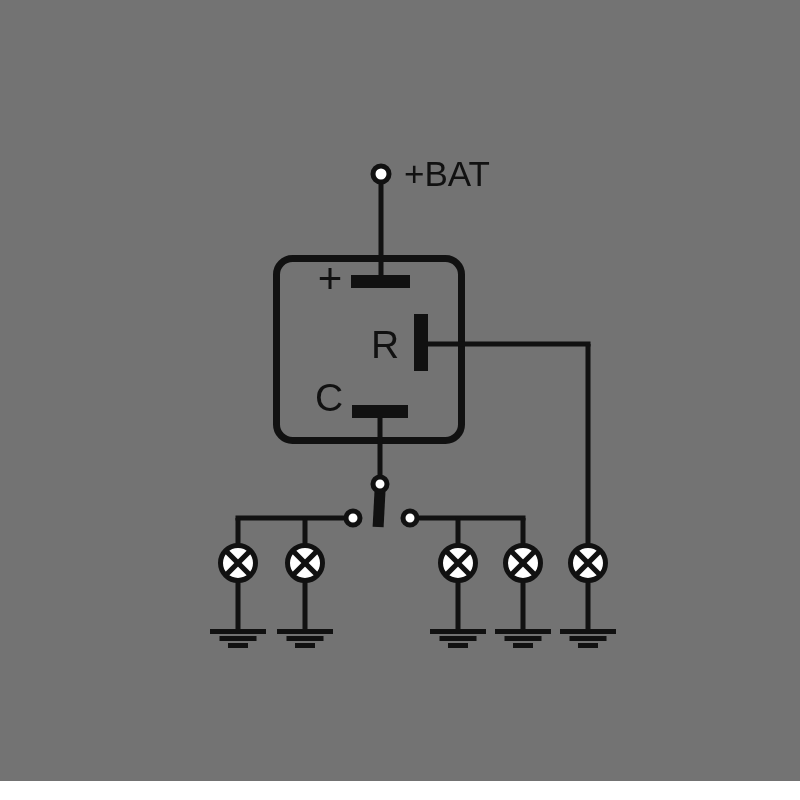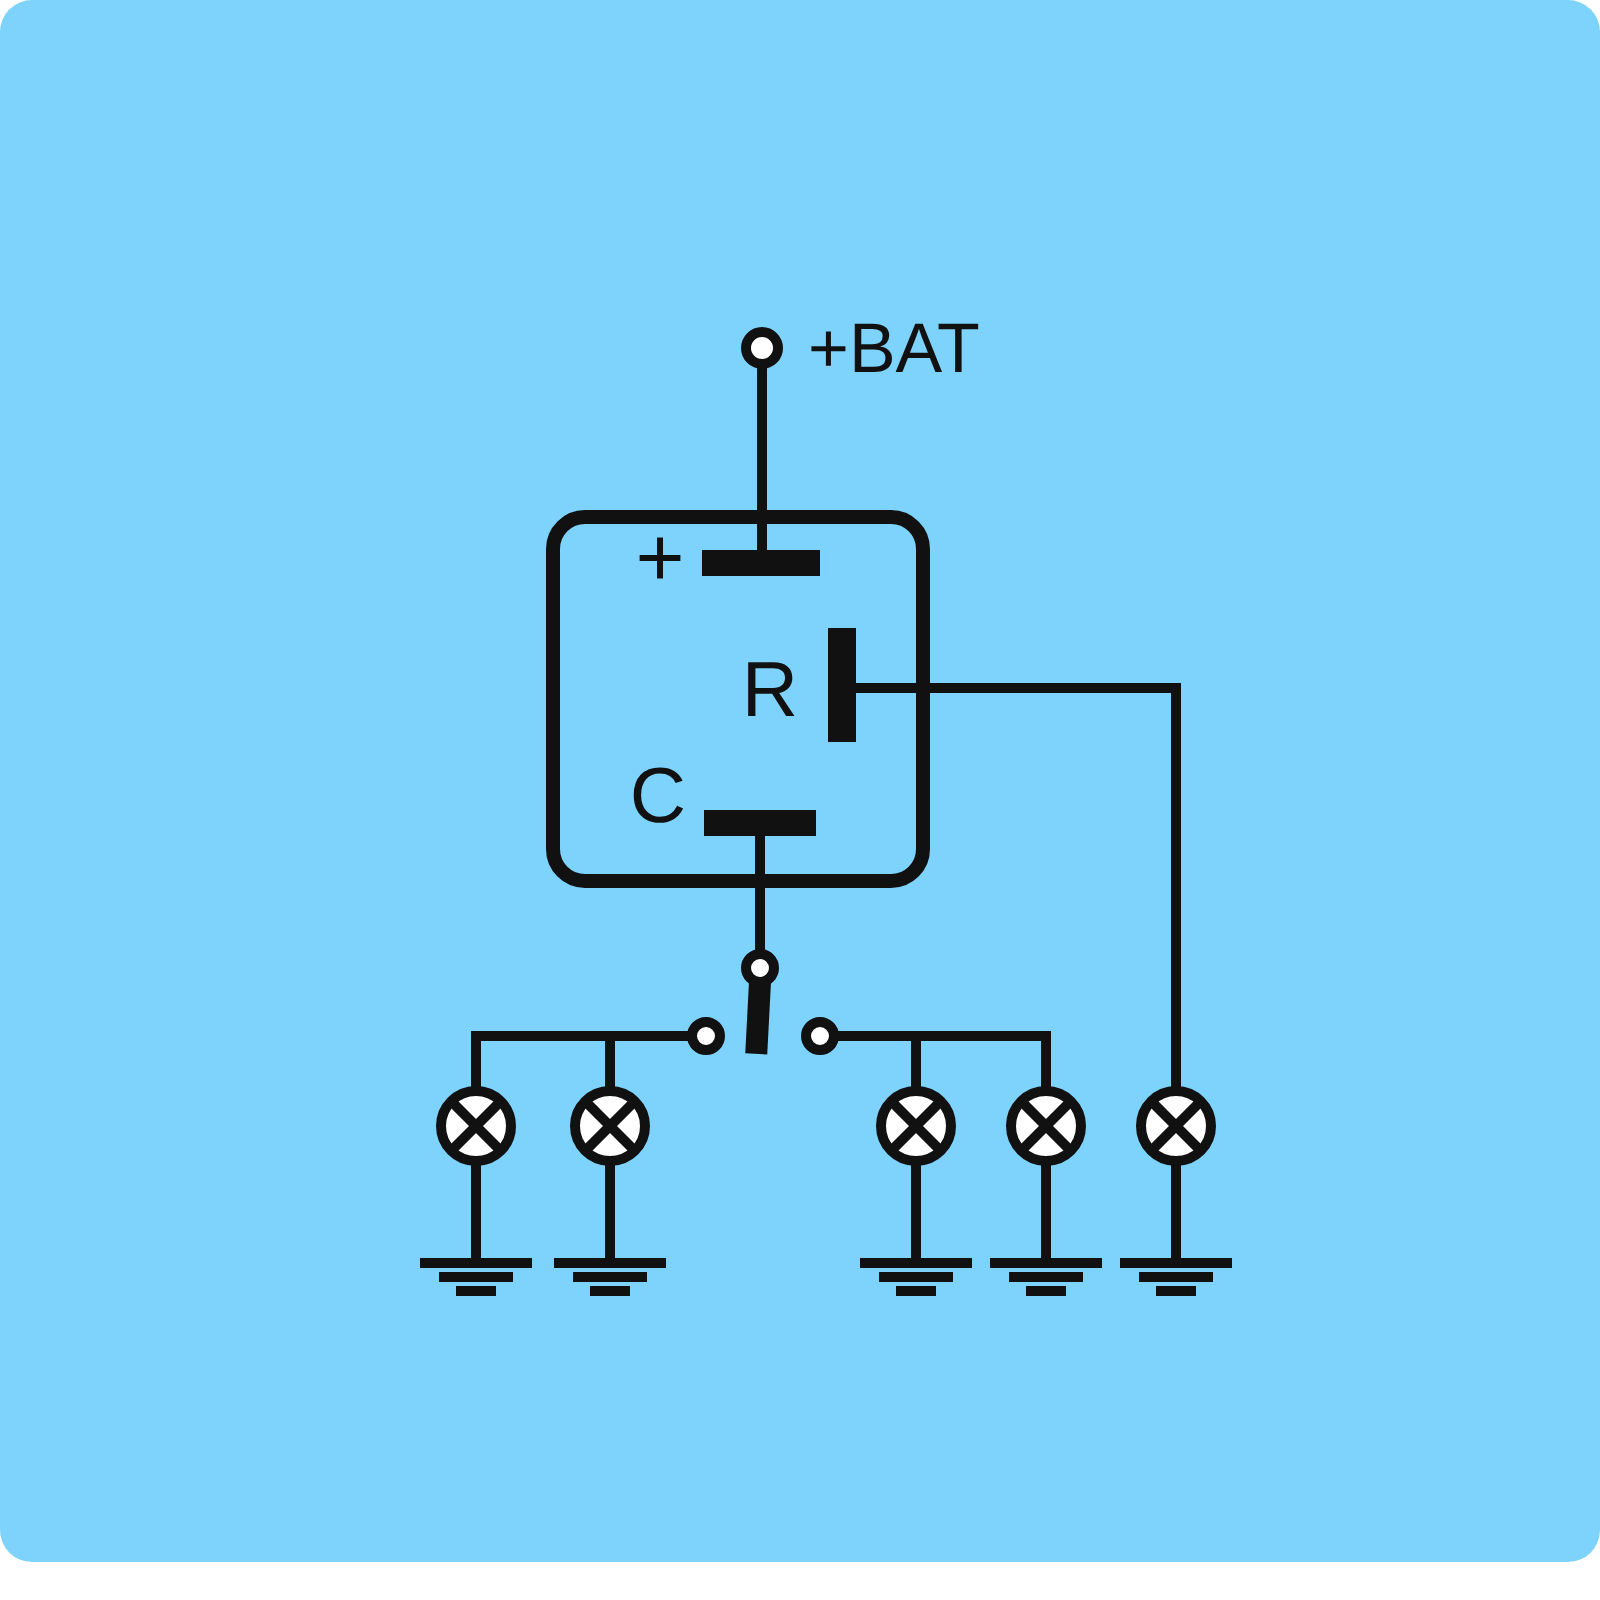--- a/index.html
+++ b/index.html
@@ -3,23 +3,22 @@
 <meta charset="utf-8">
 <style>
   html, body {
     margin: 0; padding: 0;
     width: 800px; height: 800px;
     background: #ffffff;
     overflow: hidden;
   }
   .stage {
     width: 800px; height: 781px;
-    background: #7dd3fc;
+    background: #737373;
     position: relative;
-    border-radius: 16px;
   }
   svg { display: block; }
   .lbl {
     font-family: "Liberation Sans", "DejaVu Sans", sans-serif;
     fill: #111111;
   }
   .lbl-bat  { font-size: 35px; }
   .lbl-plus { font-size: 42px; }
   .lbl-term { font-size: 39px; }
   .wire   { stroke: #111111; stroke-width: 5; fill: none; }

